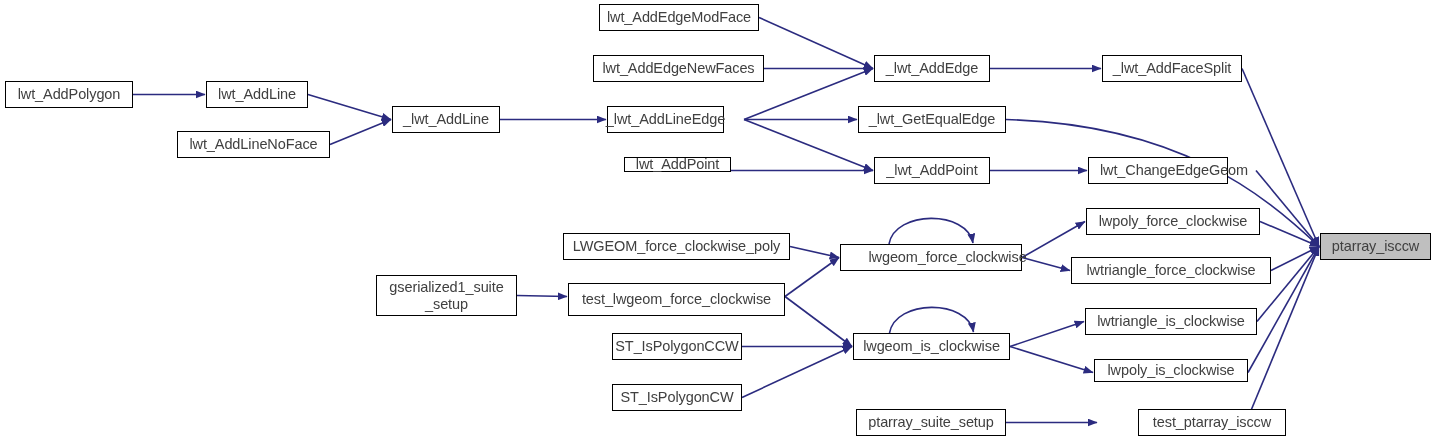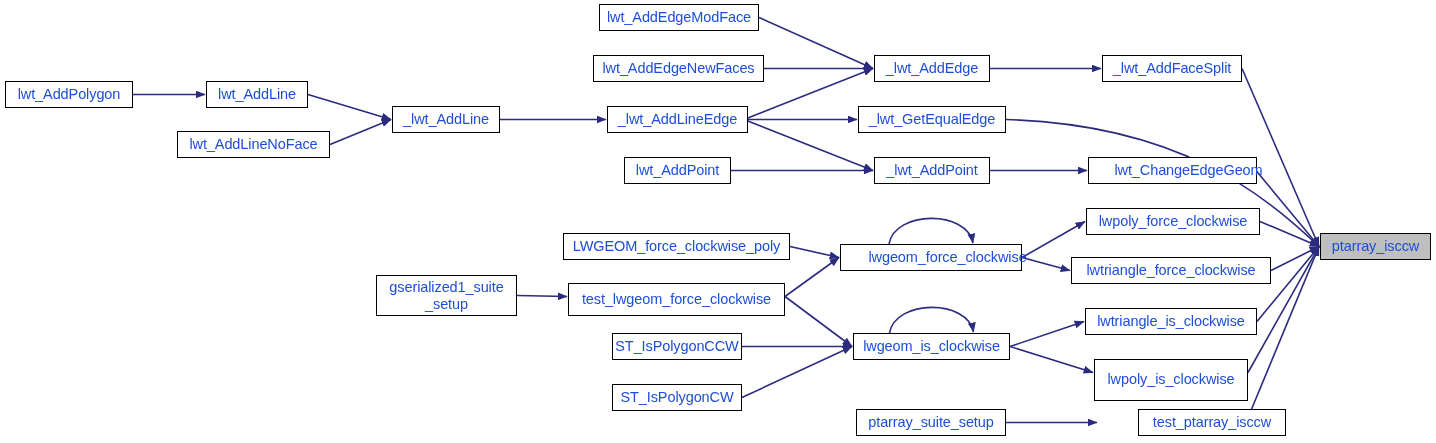--- a/index.html
+++ b/index.html
@@ -5,21 +5,21 @@
 <style>
   html,body{margin:0;padding:0;background:#ffffff;}
   body{font-family:"Liberation Sans","DejaVu Sans",sans-serif;}
   #canvas{position:relative;width:1436px;height:443px;background:#ffffff;overflow:hidden;}
   #edges{position:absolute;left:0;top:0;width:1436px;height:443px;}
   .node{
     position:absolute;
     box-sizing:border-box;
     border:1px solid #000000;
     background:#ffffff;
-    color:#1d4ed8;
+    color:#404040;
     font-size:14.5px;
     line-height:1.08;
     display:flex;
     align-items:center;
     justify-content:center;
     text-align:center;
     white-space:pre;
     letter-spacing:-0.1px;
     z-index:2;
   }
@@ -72,36 +72,36 @@
         <path d="M1246,422.5 L1319,246.5" marker-end="url(#ah)"></path>
       </g>
   </svg>
   <div id="nodes">
       <div class="node" style="left: 5px; top: 81px; width: 128px; height: 27px;">lwt_AddPolygon</div>
       <div class="node" style="left: 206px; top: 81px; width: 102px; height: 27px;">lwt_AddLine</div>
       <div class="node" style="left: 177px; top: 131px; width: 153px; height: 27px;">lwt_AddLineNoFace</div>
       <div class="node" style="left: 392px; top: 106px; width: 108px; height: 27px;">_lwt_AddLine</div>
       <div class="node" style="left: 599px; top: 4px; width: 160px; height: 27px;">lwt_AddEdgeModFace</div>
       <div class="node" style="left: 593px; top: 55px; width: 171px; height: 27px;">lwt_AddEdgeNewFaces</div>
-      <div class="node" style="left: 607px; top: 106px; width: 141px; height: 27px;">_lwt_AddLineEdge</div>
-      <div class="node" style="left: 624px; top: 157px; width: 107px; height: 27px;">lwt_AddPoint</div>
+      <div class="node" style="left: 607px; top: 106px; width: 117px; height: 27px;">_lwt_AddLineEdge</div>
+      <div class="node" style="left: 624px; top: 157px; width: 107px; height: 15px;">lwt_AddPoint</div>
       <div class="node" style="left: 874px; top: 55px; width: 116px; height: 27px;">_lwt_AddEdge</div>
       <div class="node" style="left: 858px; top: 106px; width: 148px; height: 27px;">_lwt_GetEqualEdge</div>
       <div class="node" style="left: 874px; top: 157px; width: 116px; height: 27px;">_lwt_AddPoint</div>
       <div class="node" style="left: 1102px; top: 55px; width: 140px; height: 27px;">_lwt_AddFaceSplit</div>
-      <div class="node" style="left: 1088px; top: 157px; width: 169px; height: 27px; padding-left: 32px;">lwt_ChangeEdgeGeom</div>
+      <div class="node" style="left: 1088px; top: 157px; width: 140px; height: 27px; padding-left: 32px;">lwt_ChangeEdgeGeom</div>
       <div class="node" style="left: 563px; top: 233px; width: 227px; height: 27px;">LWGEOM_force_clockwise_poly</div>
       <div class="node multiline" style="left: 376px; top: 275px; width: 141px; height: 41px;">gserialized1_suite
 _setup</div>
       <div class="node" style="left: 568px; top: 283px; width: 217px; height: 33px;">test_lwgeom_force_clockwise</div>
       <div class="node" style="left: 612px; top: 333px; width: 130px; height: 27px;">ST_IsPolygonCCW</div>
       <div class="node" style="left: 612px; top: 384px; width: 130px; height: 27px;">ST_IsPolygonCW</div>
       <div class="node" style="left: 840px; top: 244px; width: 182px; height: 27px; padding-left: 33px;">lwgeom_force_clockwise</div>
       <div class="node" style="left: 853px; top: 333px; width: 157px; height: 27px; text-align: center;">lwgeom_is_clockwise</div>
       <div class="node" style="left: 856px; top: 409px; width: 150px; height: 27px;">ptarray_suite_setup</div>
       <div class="node" style="left: 1086px; top: 208px; width: 174px; height: 27px;">lwpoly_force_clockwise</div>
       <div class="node" style="left: 1071px; top: 257px; width: 200px; height: 27px;">lwtriangle_force_clockwise</div>
       <div class="node" style="left: 1085px; top: 308px; width: 172px; height: 27px;">lwtriangle_is_clockwise</div>
-      <div class="node" style="left: 1094px; top: 359px; width: 154px; height: 42px;">lwpoly_is_clockwise</div>
+      <div class="node" style="left: 1094px; top: 359px; width: 154px; height: 23px;">lwpoly_is_clockwise</div>
       <div class="node" style="left: 1098px; top: 409px; width: 148px; height: 27px; margin-left: 40px;">test_ptarray_isccw</div>
       <div class="node highlight" style="left: 1320px; top: 233px; width: 111px; height: 27px;">ptarray_isccw</div>
     </div>
 </div>
 
 </body></html>

